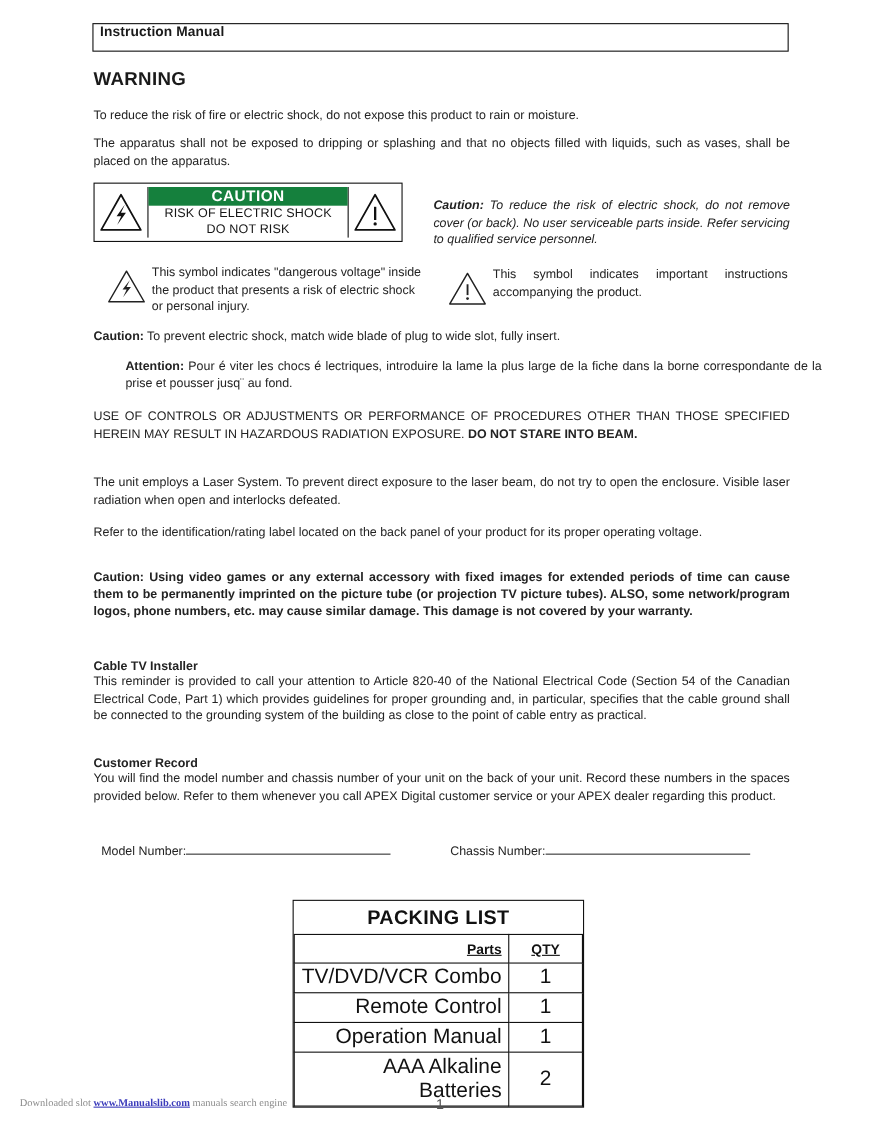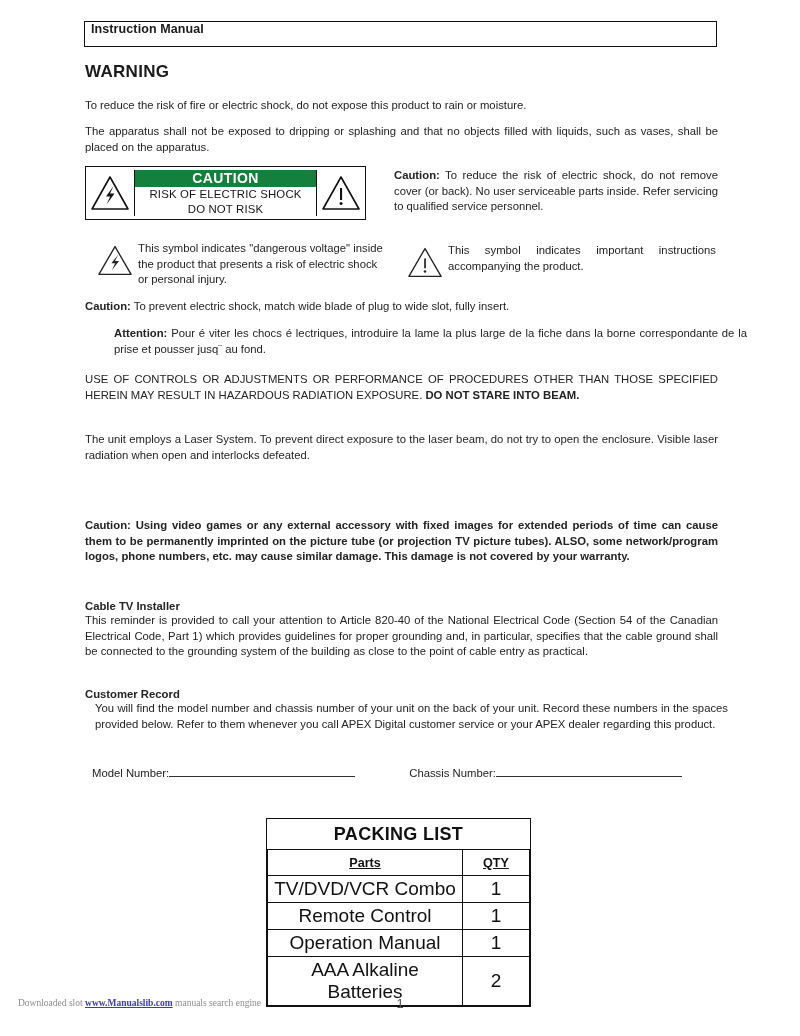--- a/index.html
+++ b/index.html
@@ -187,21 +187,21 @@
     letter-spacing: 0.3px;
     height: 26px;
   }
   .packing td.hdr {
     text-align: center;
     font-weight: bold;
     font-size: 12.6px;
   }
   .packing td.hdr span { text-decoration: underline; }
   .packing td.qty { text-align: center; width: 54px; }
-  .packing td.part { text-align: center; margin-left: 14px; }
+  .packing td.part { text-align: right; margin-left: 14px; }
 
   
   .footer {
     position: absolute;
     left: 18px;
     top: 998px;
     font-family: "Liberation Serif", serif;
     font-size: 9.5px;
     color: #8c8c8c;
   }
@@ -250,21 +250,21 @@
     </div>
     <div class="cb-symbol">
       <svg width="40" height="38" viewBox="0 0 40 38">
         <path d="M20 3 L38 35 L2 35 Z" fill="none" stroke="#111" stroke-width="1.6" stroke-linejoin="round"></path>
         <rect x="19" y="14" width="2.1" height="12" fill="#111"></rect>
         <circle cx="20.05" cy="29.6" r="1.5" fill="#111"></circle>
       </svg>
     </div>
   </div>
 
-  <div class="para" style="left:394px; top:168px; width:324px;"><b>Caution:</b><span> To reduce the risk of electric shock, do not remove cover (or back). No user serviceable parts inside. Refer servicing to qualified service personnel.</span></div>
+  <div class="para" style="left:394px; top:180px; width:324px;font-style:italic;"><b>Caution:</b><span> To reduce the risk of electric shock, do not remove cover (or back). No user serviceable parts inside. Refer servicing to qualified service personnel.</span></div>
 
   <div class="sym-row" style="left:92px; top:241px; width:300px;">
     <div class="sym">
       <svg width="38" height="34" viewBox="0 0 40 38">
         <path d="M20 4 L38 35 L2 35 Z" fill="none" stroke="#222" stroke-width="1.5" stroke-linejoin="round"></path>
         <path d="M23.5 13 L16 22.5 L20.2 22.5 L16.5 30.5 L24.5 20 L20 20 Z" fill="#222"></path>
       </svg>
     </div>
     <div class="txt" style="width:252px;">This symbol indicates "dangerous voltage" inside the product that presents a risk of electric shock or personal injury.</div>
   </div>
@@ -285,28 +285,29 @@
   <div class="hang" style="left:85px; top:326px; width:633px; text-indent:0; text-align:justify;">
     <span style="display:inline-block; width:633px; text-align:justify;margin-left:29px;">
       <span class="lbl">Attention:</span><span> Pour é viter les chocs é lectriques, introduire la lame la plus large de la fiche dans la borne correspondante de la prise et pousser jusq¨ au fond.</span>
     </span>
   </div>
 
   <div class="para col-w" style="top:372px;"><span>USE OF CONTROLS OR ADJUSTMENTS OR PERFORMANCE OF PROCEDURES OTHER THAN THOSE SPECIFIED HEREIN MAY RESULT IN HAZARDOUS RADIATION EXPOSURE. </span><b>DO NOT STARE INTO BEAM.</b></div>
 
   <div class="para col-w" style="top:432px;">The unit employs a Laser System. To prevent direct exposure to the laser beam, do not try to open the enclosure. Visible laser radiation when open and interlocks defeated.</div>
 
+  <div class="para col-w" style="top:477px;">Refer to the identification/rating label located on the back panel of your product for its proper operating voltage.</div>
 
   <div class="para col-w" style="top:518px; font-weight:bold;">Caution: Using video games or any external accessory with fixed images for extended periods of time can cause them to be permanently imprinted on the picture tube (or projection TV picture tubes). ALSO, some network/program logos, phone numbers, etc. may cause similar damage. This damage is not covered by your warranty.</div>
 
   <div class="para col-w nojust" style="top:599px; font-weight:bold;">Cable TV Installer</div>
   <div class="para col-w" style="top:613px;">This reminder is provided to call your attention to Article 820-40 of the National Electrical Code (Section 54 of the Canadian Electrical Code, Part 1) which provides guidelines for proper grounding and, in particular, specifies that the cable ground shall be connected to the grounding system of the building as close to the point of cable entry as practical.</div>
 
   <div class="para col-w nojust" style="top:687px; font-weight:bold;">Customer Record</div>
-  <div class="para col-w" style="top:701px;margin-left:10px;">You will find the model number and chassis number of your unit on the back of your unit. Record these numbers in the spaces provided below. Refer to them whenever you call APEX Digital customer service or your APEX dealer regarding this product.</div>
+  <div class="para col-w" style="top:701px;">You will find the model number and chassis number of your unit on the back of your unit. Record these numbers in the spaces provided below. Refer to them whenever you call APEX Digital customer service or your APEX dealer regarding this product.</div>
 
   <div class="record-row">
     <div class="rec-item">
       <span>Model Number:</span>
       <span class="rec-line a"></span>
     </div>
     <div class="rec-gap"></div>
     <div class="rec-item">
       <span>Chassis Number:</span>
       <span class="rec-line b"></span>

